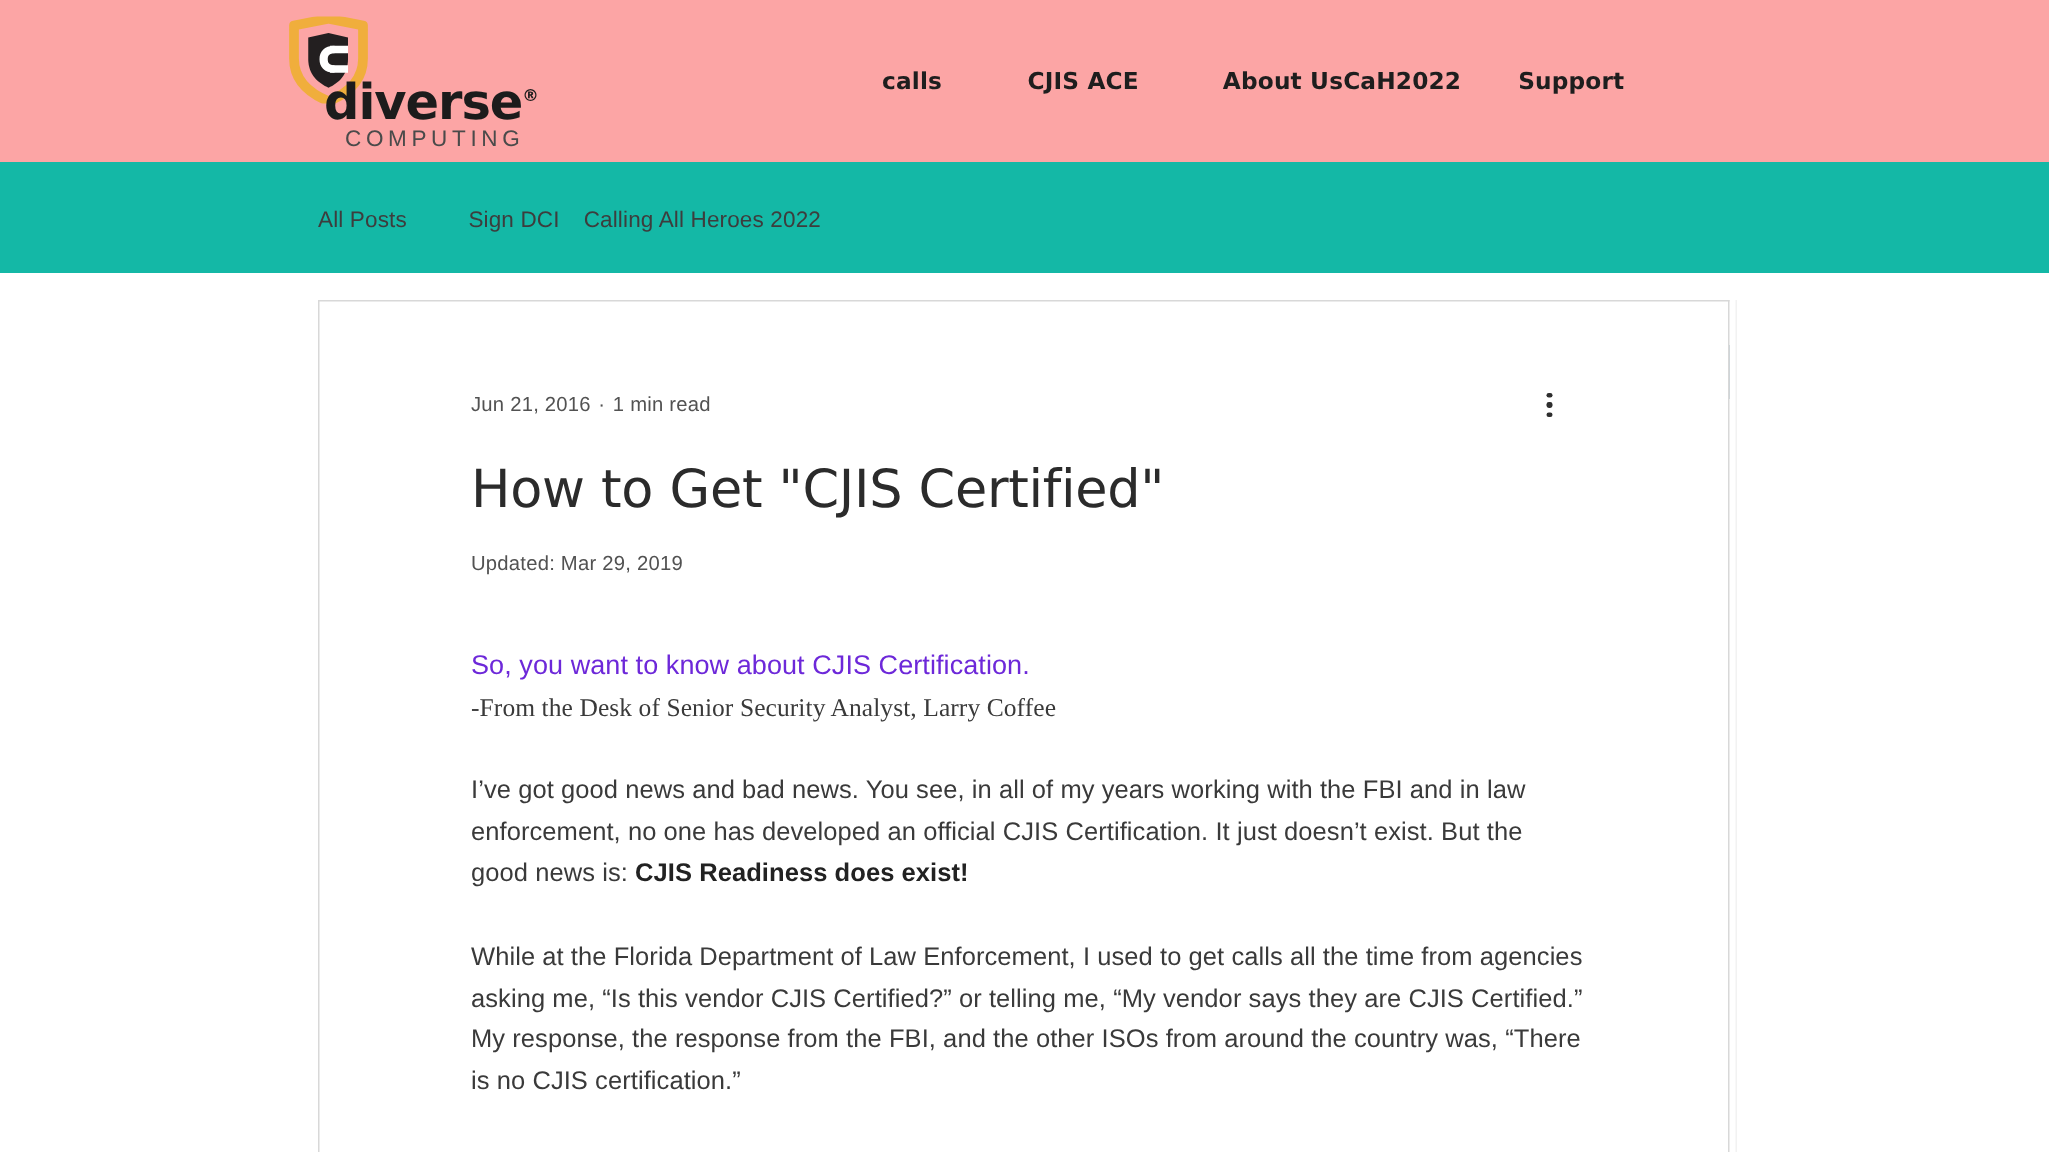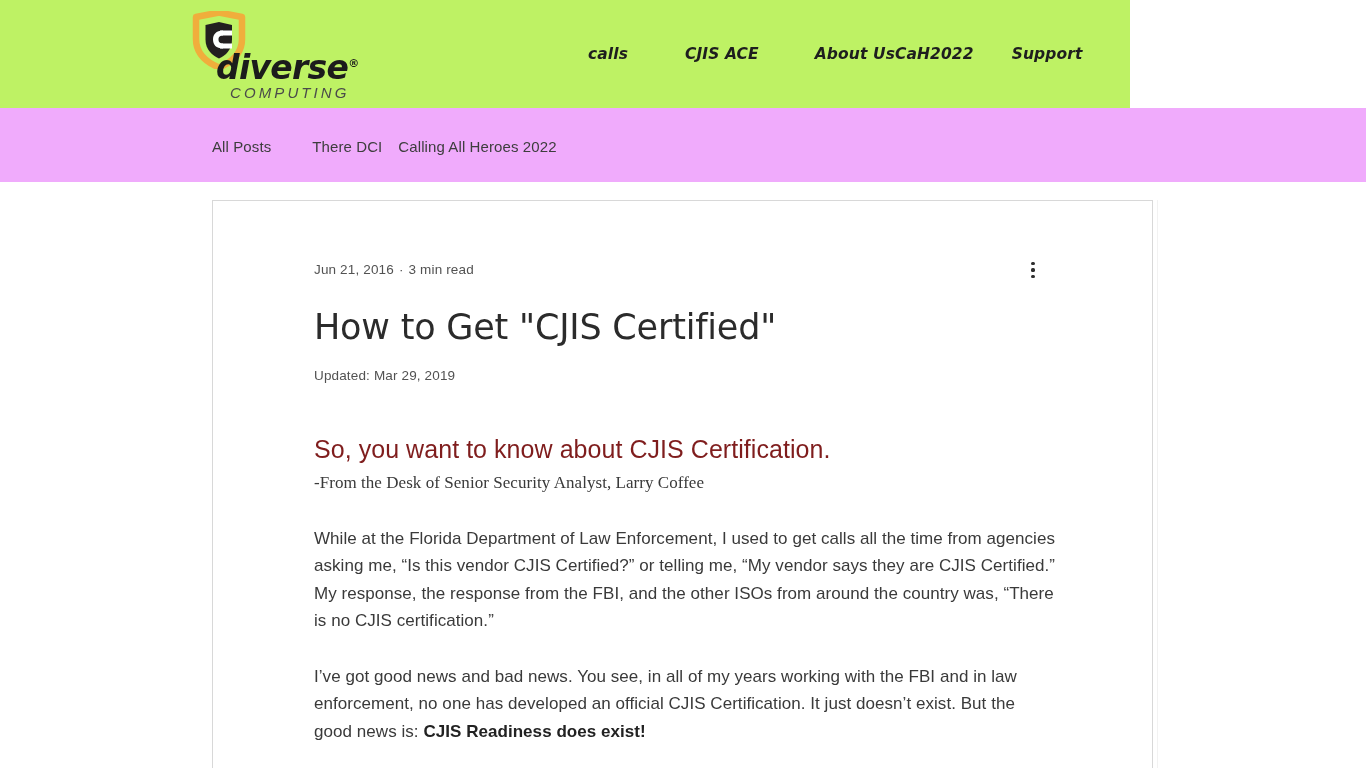--- a/index.html
+++ b/index.html
@@ -9,24 +9,23 @@
     height: 768px;
     overflow: hidden;
     background: #ffffff;
     font-family: "Liberation Sans", sans-serif;
     -webkit-font-smoothing: antialiased;
   }
 
   
   .site-header {
     position: relative;
-    width: 1130px;
+    width: 1366px;
     height: 108px;
-    background: #bef264;
-    font-style: italic;
+    background: #fca5a5;
   }
 
   .logo-block {
     position: absolute;
     left: 186px;
     top: 11px;
     width: 150px;
     height: 86px;
   }
   .logo-shield {
@@ -86,21 +85,21 @@
   .nav-gap-2 { margin-left: 57px; }
   .nav-gap-3 { margin-left: 56px; }
   .nav-gap-4 { }
   .nav-gap-5 { margin-left: 38px; }
 
   
   .blog-nav {
     position: relative;
     width: 1366px;
     height: 74px;
-    background: #f0abfc;
+    background: #14b8a6;
   }
   .blog-nav-links {
     position: absolute;
     left: 212px;
     top: 30px;
     display: flex;
     align-items: center;
   }
   .blog-nav-links a {
     font-family: "Liberation Sans", sans-serif;
@@ -224,22 +223,22 @@
     font-size: 13.5px;
     color: #525252;
     letter-spacing: 0.15px;
   }
 
   .post-body {
     margin-top: 46px;
   }
   .lead {
     font-family: "Liberation Sans", sans-serif;
-    font-size: 25px;
-    color: #7f1d1d;
+    font-size: 18px;
+    color: #6d28d9;
     line-height: 1.62;
     letter-spacing: 0.05px;
   }
   .byline {
     font-family: Liberation Serif, serif;
     font-size: 17px;
     color: #3a3a3a;
     line-height: 1.62;
     letter-spacing: 0.05px;
   }
@@ -278,56 +277,56 @@
     <a class="nav-gap-2" href="#">CJIS ACE</a>
     <a class="nav-gap-3" href="#">About Us</a>
     <a class="nav-gap-4" href="#">CaH2022</a>
     <a class="nav-gap-5" href="#">Support</a>
   </nav>
 </header>
 
 <div class="blog-nav">
   <nav class="blog-nav-links">
     <a class="blog-gap-1" href="#">All Posts</a>
-    <a class="blog-gap-2" href="#">There DCI</a>
+    <a class="blog-gap-2" href="#">Sign DCI</a>
     <a class="blog-gap-3" href="#">Calling All Heroes 2022</a>
   </nav>
 
   <button class="search-btn" aria-label="Search">
     <svg viewBox="0 0 26 26" width="26" height="26" aria-hidden="true">
       <circle cx="11.5" cy="11" r="6.6" fill="none" stroke="#3d3d3d" stroke-width="1.4"></circle>
       <line x1="16.4" y1="16" x2="21" y2="20.6" stroke="#3d3d3d" stroke-width="1.4" stroke-linecap="round"></line>
     </svg>
   </button>
 
   <button class="login-btn">Log in / Sign up</button>
 </div>
 
 <article class="post-card">
   <div class="post-inner">
 
     <div class="post-meta-row">
-      <span class="post-meta"><span>Jun 21, 2016</span><span class="dot">·</span><span>3 min read</span></span>
+      <span class="post-meta"><span>Jun 21, 2016</span><span class="dot">·</span><span>1 min read</span></span>
 
       <button class="more-btn" aria-label="More actions">
         <i></i>
         <i></i>
         <i></i>
       </button>
     </div>
 
     <h1 class="post-title">How to Get "CJIS Certified"</h1>
 
     <div class="post-updated">Updated: Mar 29, 2019</div>
 
     <div class="post-body">
       <div class="lead">So, you want to know about CJIS Certification.</div>
       <div class="byline">-From the Desk of Senior Security Analyst, Larry Coffee</div>
 
+      <p class="para"><span>I’ve got good news and bad news. You see, in all of my years working with the FBI and in law enforcement, no one has developed an official CJIS Certification. It just doesn’t exist. But the good news is: </span><b>CJIS Readiness does exist!</b></p>
+
       <p class="para">While at the Florida Department of Law Enforcement, I used to get calls all the time from agencies asking me, “Is this vendor CJIS Certified?” or telling me, “My vendor says they are CJIS Certified.” My response, the response from the FBI, and the other ISOs from around the country was, “There is no CJIS certification.”</p>
-
-      <p class="para"><span>I’ve got good news and bad news. You see, in all of my years working with the FBI and in law enforcement, no one has developed an official CJIS Certification. It just doesn’t exist. But the good news is: </span><b>CJIS Readiness does exist!</b></p>
     </div>
 
   </div>
 </article>
 
 <div class="page-rail"></div>
 
 </body></html>

